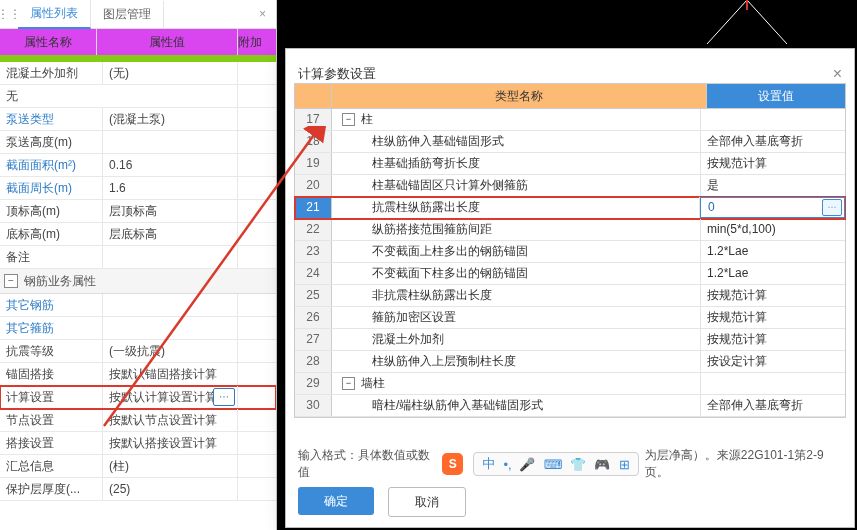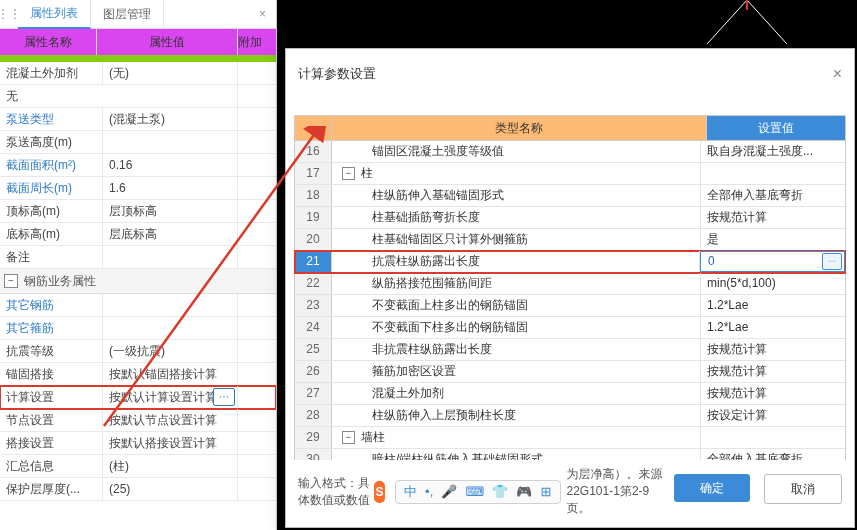--- a/index.html
+++ b/index.html
@@ -20,45 +20,45 @@
 .pr-name.link{color:#2d7bc7;cursor:pointer}
 .pr-value{flex:1;padding-left:6px;border-right:1px solid #e8e8e8;color:#444;position:relative;overflow:hidden;white-space:nowrap}
 .pr-extra{width:38px}
 .group-row{display:flex;align-items:center;height:24px;background:#f5f5f5;border-bottom:1px solid #ddd;padding-left:4px;color:#555}
 .expander{width:12px;height:12px;border:1px solid #888;display:inline-flex;align-items:center;justify-content:center;font-size:10px;line-height:10px;margin-right:6px;background:#fff}
 .row-highlight{outline:2px solid #d93a2b;outline-offset:-1px}
 .pr-value .ellipsis-btn{position:absolute;right:2px;top:2px;width:20px;height:16px;border:1px solid #2d7bc7;color:#2d7bc7;font-size:10px;display:flex;align-items:center;justify-content:center;border-radius:2px;cursor:pointer;background:#fff}
 .right-area{flex:1;position:relative;background:#000}
 .right-area svg{position:absolute;top:0;left:0}
 .dialog{position:absolute;left:285px;top:48px;width:568px;height:478px;background:#fff;border:1px solid #bbb;box-shadow:0 4px 18px rgba(0,0,0,.25);display:flex;flex-direction:column}
-.dlg-title{height:34px;display:flex;align-items:flex-start;padding:16px 12px;font-size:13px;color:#333}
+.dlg-title{height:34px;display:flex;align-items:flex-end;padding:0 12px;font-size:13px;color:#333}
 .dlg-close{margin-left:auto;color:#888;cursor:pointer;font-size:16px}
 .dlg-body{flex:1;overflow:auto;padding:0 8px}
 .grid{border:1px solid #ccc}
 .grid-header{display:flex;background:#fdba74;border-bottom:1px solid #ccc;height:24px}
 .gh-idx{width:36px;border-right:1px solid #ccc}
 .gh-type{flex:1;text-align:center;line-height:24px;border-right:1px solid #ccc}
 .gh-val{width:138px;text-align:center;line-height:24px;background:#3b8bd8;color:#fff}
 .grow{display:flex;border-bottom:1px solid #e4e4e4;height:21px;line-height:21px;background:#fff}
 .g-idx{width:36px;text-align:center;background:#f2f2f2;border-right:1px solid #ccc;color:#666}
 .g-type{flex:1;padding-left:8px;border-right:1px solid #e4e4e4;white-space:nowrap;overflow:hidden;position:relative}
 .g-val{width:138px;padding-left:6px;white-space:nowrap;overflow:hidden;position:relative}
 .g-type .tree-exp{display:inline-flex;width:11px;height:11px;border:1px solid #888;align-items:center;justify-content:center;font-size:9px;line-height:9px;margin-right:6px;background:#fff;vertical-align:middle}
 .g-type.indent1{padding-left:40px}
 .g-type.group{padding-left:10px;color:#333}
 .grow.selected{outline:2px solid #d93a2b;outline-offset:-1px}
 .grow.selected .g-idx{background:#3b8bd8;color:#fff}
 .grow.selected .g-val{border:1px solid #3b8bd8;height:19px;line-height:19px;padding-left:5px}
 .grow.selected .g-val .mini-btn{position:absolute;right:2px;top:1px;width:18px;height:15px;border:1px solid #3b8bd8;color:#3b8bd8;font-size:9px;display:flex;align-items:center;justify-content:center;border-radius:2px;background:#eef6ff;cursor:pointer}
 .grow.selected .g-val .val-input{color:#1f66b7;border:none;outline:none;width:80px;font-size:12px;font-family:inherit}
-.dlg-footer{padding:6px 12px 10px;display:flex;gap:6px}
+.dlg-footer{padding:6px 12px 10px;display:flex;flex-direction:column;gap:6px}
 .hint{color:#555;display:flex;align-items:center;flex-wrap:nowrap}
 .hint .ime-logo{width:22px;height:22px;border-radius:5px;background:#ff6a2b;color:#fff;font-weight:bold;display:inline-flex;align-items:center;justify-content:center;margin:0 4px}
 .ime-icons{display:inline-flex;gap:8px;color:#3b8bd8;font-size:13px;align-items:center;border:1px solid #d0d0d0;border-radius:4px;padding:2px 8px;margin:0 6px;background:#fafafa}
-.btns{display:flex;justify-content:center;gap:14px;margin-top:8px}
+.btns{display:flex;justify-content:flex-start;gap:14px;margin-top:0}
 .btn{min-width:76px;height:28px;border-radius:3px;display:flex;align-items:center;justify-content:center;cursor:pointer;font-size:12px}
 .btn-primary{background:#3b8bd8;color:#fff}
 .btn-default{background:#fff;border:1px solid #bbb;color:#333}
 .red-arrow{position:absolute;left:98px;top:126px;pointer-events:none;z-index:20}
 </style>
 </head>
 <body>
 
 <div class="app">
   <div class="left-panel">
@@ -185,25 +185,20 @@
       <span class="dlg-close">×</span>
     </div>
     <div class="dlg-body">
       <div class="grid">
         <div class="grid-header">
           <div class="gh-idx"></div>
           <div class="gh-type">类型名称</div>
           <div class="gh-val">设置值</div>
         </div>
         <div id="grid-body">
-            <div class="grow">
-              <div class="g-idx">16</div>
-              <div class="g-type indent1">锚固区混凝土强度等级值</div>
-              <div class="g-val">取自身混凝土强度...</div>
-            </div>
             <div class="grow">
               <div class="g-idx">17</div>
               <div class="g-type group"><span class="tree-exp">−</span>柱</div>
               <div class="g-val"></div>
             </div>
             <div class="grow">
               <div class="g-idx">18</div>
               <div class="g-type indent1">柱纵筋伸入基础锚固形式</div>
               <div class="g-val">全部伸入基底弯折</div>
             </div>

